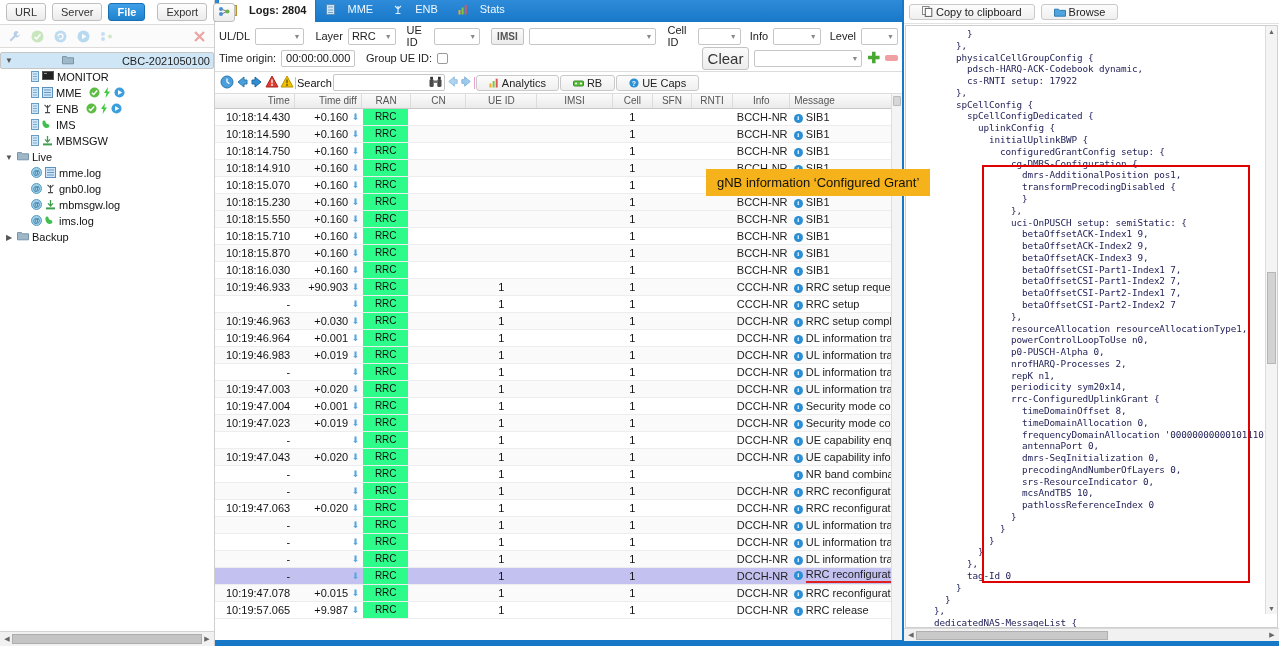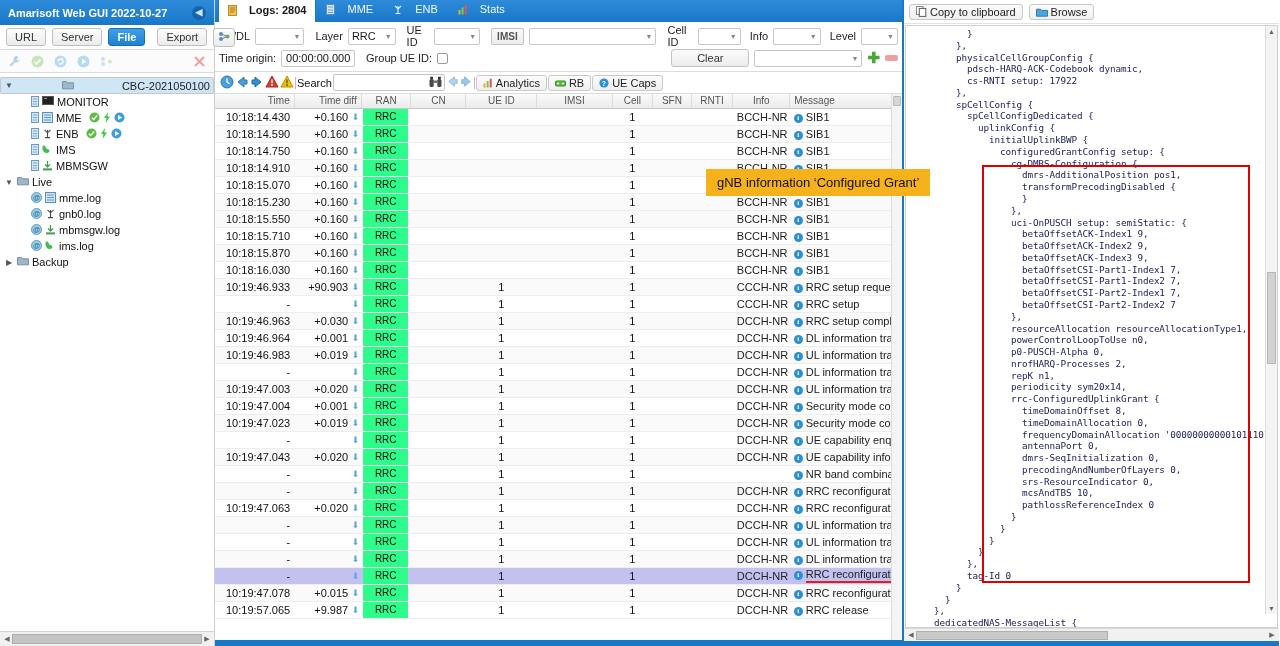--- a/index.html
+++ b/index.html
@@ -138,34 +138,34 @@
     color: #555; padding: 2px 5px;
   }
   .txtinp {
     border: 1px solid #c6c6c6; background: #fff; height: 17px;
     font-size: 11px; padding: 0 4px; border-radius: 2px;
     display: flex; align-items: center;
   }
   .chkbx { width: 11px; height: 11px; border: 1px solid #9a9a9a; background: #fff; border-radius: 2px; }
   .clear-btn {
     border: 1px solid #c2c2c2; background: linear-gradient(#fbfbfb,#ececec);
-    border-radius: 3px; font-size: 11px; padding: 2px 25px; color: #333;
+    border-radius: 3px; font-size: 15px; padding: 2px 5px; color: #333;
   }
   .plusic { color: #4aa832; font-size: 15px; font-weight: bold; line-height: 10px; }
   .minusic { width: 13px; height: 6px; background: #f0a0a0; border-radius: 2px; }
 
   .searchbar {
     height: 22px; display: flex; align-items: center; gap: 1px;
     padding: 0 5px; border-bottom: 1px solid #dcdcdc; background:#fff;
   }
   .divid { width: 1px; height: 12px; background: #d4a; opacity:.5; }
   .pill {
     display: flex; align-items: center; gap: 3px;
     border: 1px solid #c9c9c9; background: linear-gradient(#fcfcfc,#efefef);
-    border-radius: 3px; padding: 1px 6px; font-size: 11px; color: #222;
+    border-radius: 3px; padding: 1px 12px; font-size: 11px; color: #222;
   }
   .search-wrap { position: relative; display: flex; align-items: center; }
   .search-wrap .txtinp { width: 110px; }
 
   
   .tbl-wrap { flex: 1; overflow: hidden; position: relative; background: #fff; }
   table { border-collapse: collapse; width: 100%; font-size: 11px; table-layout: fixed; }
   thead th {
     background: linear-gradient(#fbfbfb,#eaeaea);
     border-bottom: 1px solid #c8c8c8;
@@ -272,24 +272,20 @@
     position: absolute; left: 215px; bottom: 0; width: 688px; height: 6px;
     background: #1878c8;
   }
 </style>
 </head>
 <body>
 
 <div id="app">
 
   <div id="sidebar">
-    <div class="side-title">
-      <span>Amarisoft Web GUI 2022-10-27</span>
-      <span class="collapse-ic">◀</span>
-    </div>
 
     <div class="side-btns">
       <div class="sbtn">URL</div>
       <div class="sbtn">Server</div>
       <div class="sbtn active">File</div>
       <div class="spacer"></div>
       <div class="sbtn">Export</div>
       <div class="sbtn icon-only">
         <svg width="12" height="11" viewBox="0 0 12 11">
             <circle cx="3" cy="3" r="2" fill="#4a90d9"></circle>

